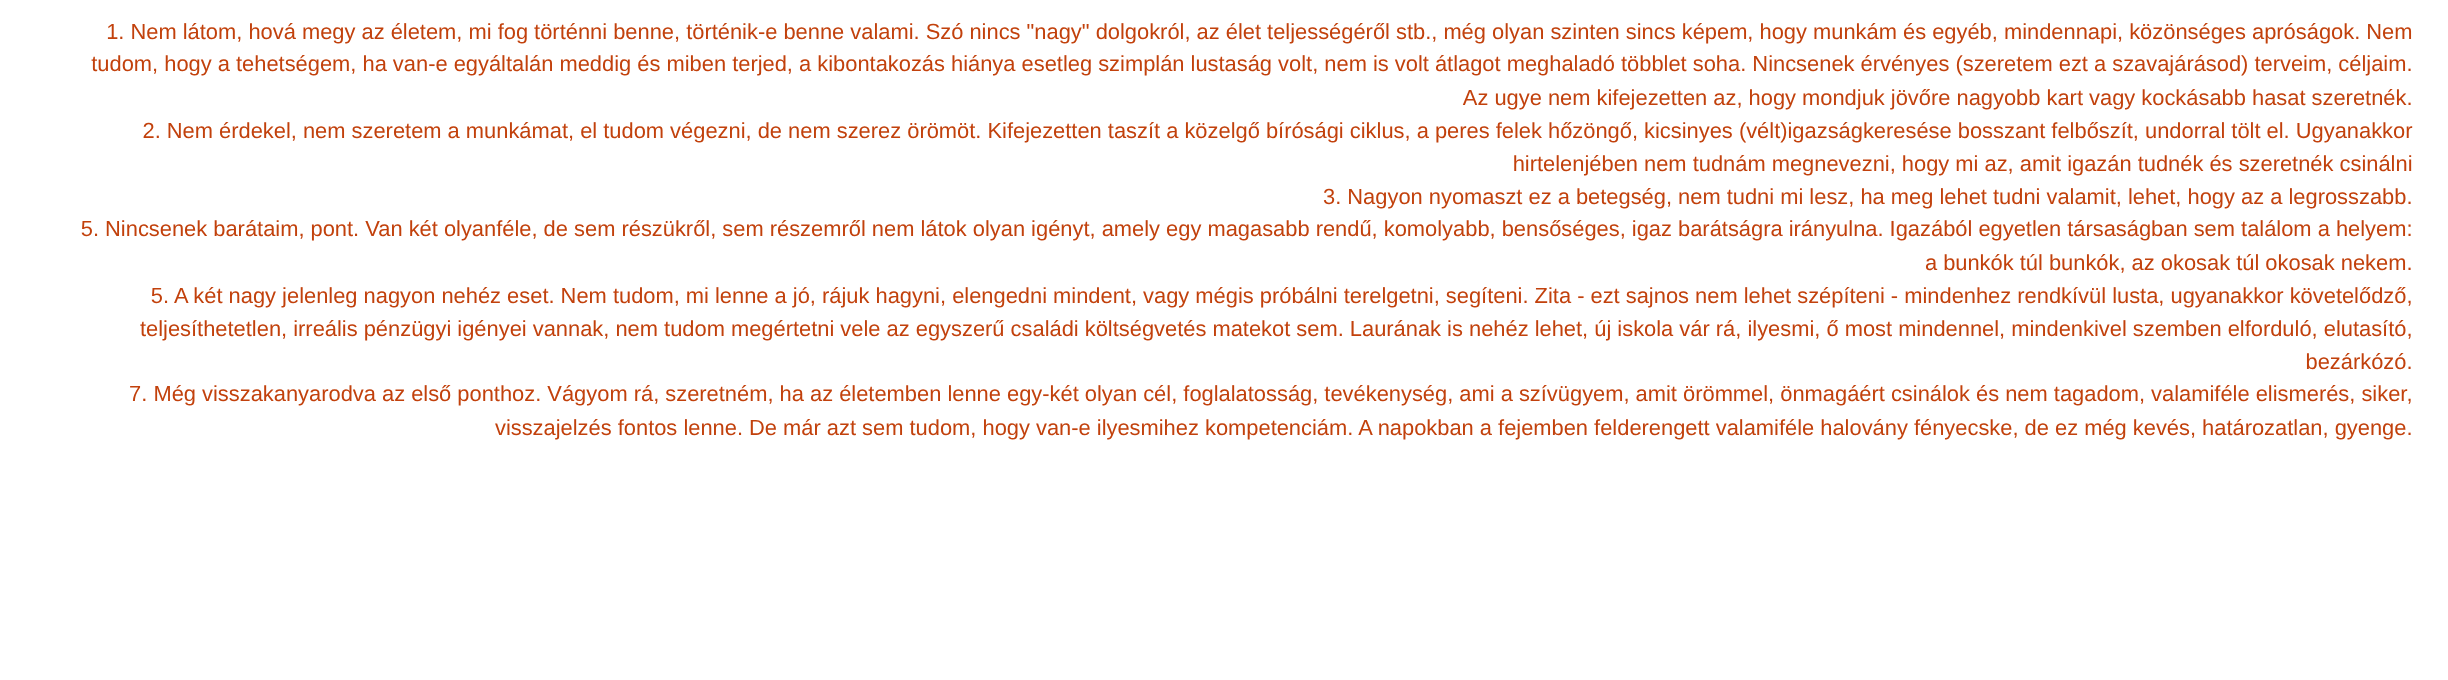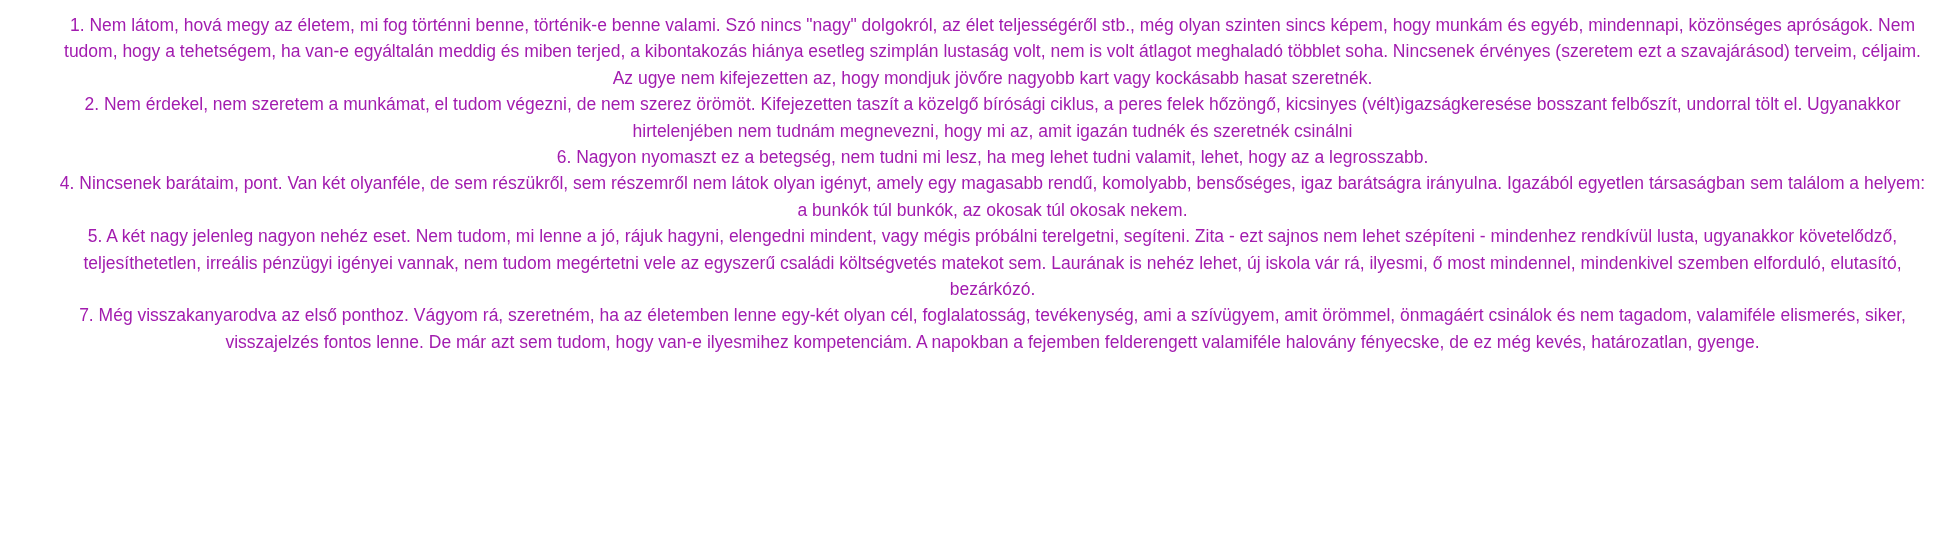--- a/index.html
+++ b/index.html
@@ -15,34 +15,34 @@
     width: 1958px;
     height: 544px;
     padding: 12px 28px 0 55px;
     background: #ffffff;
   }
   .para {
     margin: 0;
     font-family: "Liberation Sans", "DejaVu Sans", sans-serif;
     font-size: 17.5px;
     line-height: 26.4px;
-    color: #a21caf;
-    text-align: center;
+    color: #c2410c;
+    text-align: right;
     word-spacing: normal;
   }
   .para.spacer {
     min-height: 26.4px;
   }
 </style>
 </head>
 <body style="background: rgb(255, 255, 255);">
 
 <div class="page">
   <div id="paragraph-container" style="color: rgb(0, 0, 0);">
       <p class="para">1. Nem látom, hová megy az életem, mi fog történni benne, történik-e benne valami. Szó nincs "nagy" dolgokról, az élet teljességéről stb., még olyan szinten sincs képem, hogy munkám és egyéb, mindennapi, közönséges apróságok. Nem tudom, hogy a tehetségem, ha van-e egyáltalán meddig és miben terjed, a kibontakozás hiánya esetleg szimplán lustaság volt, nem is volt átlagot meghaladó többlet soha. Nincsenek érvényes (szeretem ezt a szavajárásod) terveim, céljaim. Az ugye nem kifejezetten az, hogy mondjuk jövőre nagyobb kart vagy kockásabb hasat szeretnék.</p>
       <p class="para">2. Nem érdekel, nem szeretem a munkámat, el tudom végezni, de nem szerez örömöt. Kifejezetten taszít a közelgő bírósági ciklus, a peres felek hőzöngő, kicsinyes (vélt)igazságkeresése bosszant felbőszít, undorral tölt el. Ugyanakkor hirtelenjében nem tudnám megnevezni, hogy mi az, amit igazán tudnék és szeretnék csinálni</p>
-      <p class="para">6. Nagyon nyomaszt ez a betegség, nem tudni mi lesz, ha meg lehet tudni valamit, lehet, hogy az a legrosszabb.</p>
-      <p class="para">4. Nincsenek barátaim, pont. Van két olyanféle, de sem részükről, sem részemről nem látok olyan igényt, amely egy magasabb rendű, komolyabb, bensőséges, igaz barátságra irányulna. Igazából egyetlen társaságban sem találom a helyem: a bunkók túl bunkók, az okosak túl okosak nekem.</p>
+      <p class="para">3. Nagyon nyomaszt ez a betegség, nem tudni mi lesz, ha meg lehet tudni valamit, lehet, hogy az a legrosszabb.</p>
+      <p class="para">5. Nincsenek barátaim, pont. Van két olyanféle, de sem részükről, sem részemről nem látok olyan igényt, amely egy magasabb rendű, komolyabb, bensőséges, igaz barátságra irányulna. Igazából egyetlen társaságban sem találom a helyem: a bunkók túl bunkók, az okosak túl okosak nekem.</p>
       <p class="para">5. A két nagy jelenleg nagyon nehéz eset. Nem tudom, mi lenne a jó, rájuk hagyni, elengedni mindent, vagy mégis próbálni terelgetni, segíteni. Zita - ezt sajnos nem lehet szépíteni -  mindenhez rendkívül lusta, ugyanakkor követelődző, teljesíthetetlen, irreális pénzügyi igényei vannak, nem tudom megértetni vele az egyszerű családi költségvetés matekot sem. Laurának is nehéz lehet, új iskola vár rá, ilyesmi, ő most mindennel, mindenkivel szemben elforduló, elutasító, bezárkózó.</p>
       <p class="para">7. Még visszakanyarodva az első ponthoz. Vágyom rá, szeretném, ha az életemben lenne egy-két olyan cél, foglalatosság, tevékenység, ami a szívügyem, amit örömmel, önmagáért csinálok és nem tagadom, valamiféle elismerés, siker, visszajelzés fontos lenne. De már azt sem tudom, hogy van-e ilyesmihez kompetenciám. A napokban a fejemben felderengett valamiféle halovány fényecske, de ez még kevés, határozatlan, gyenge.</p>
       <p class="para spacer"></p>
     </div>
 </div>
 
 </body></html>

